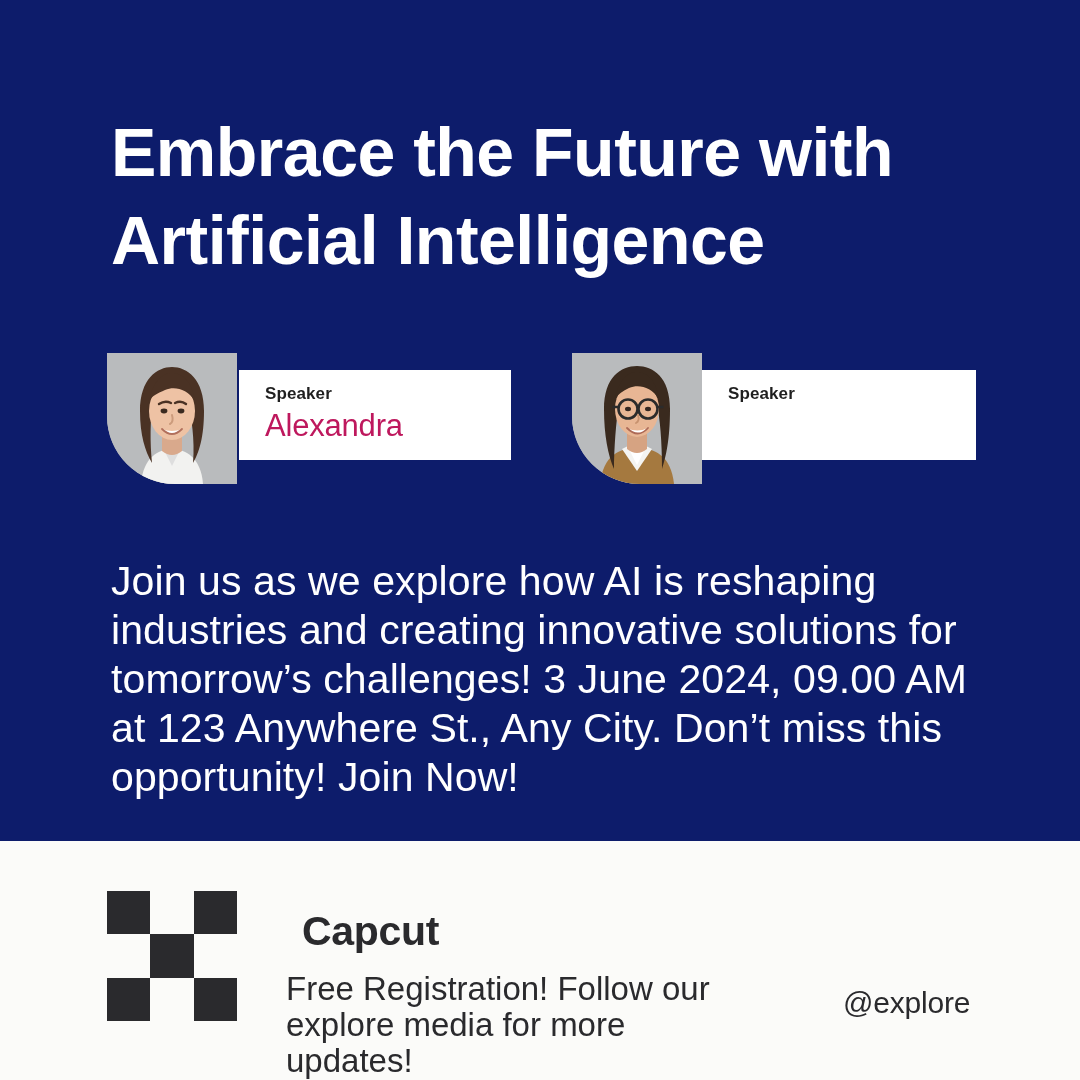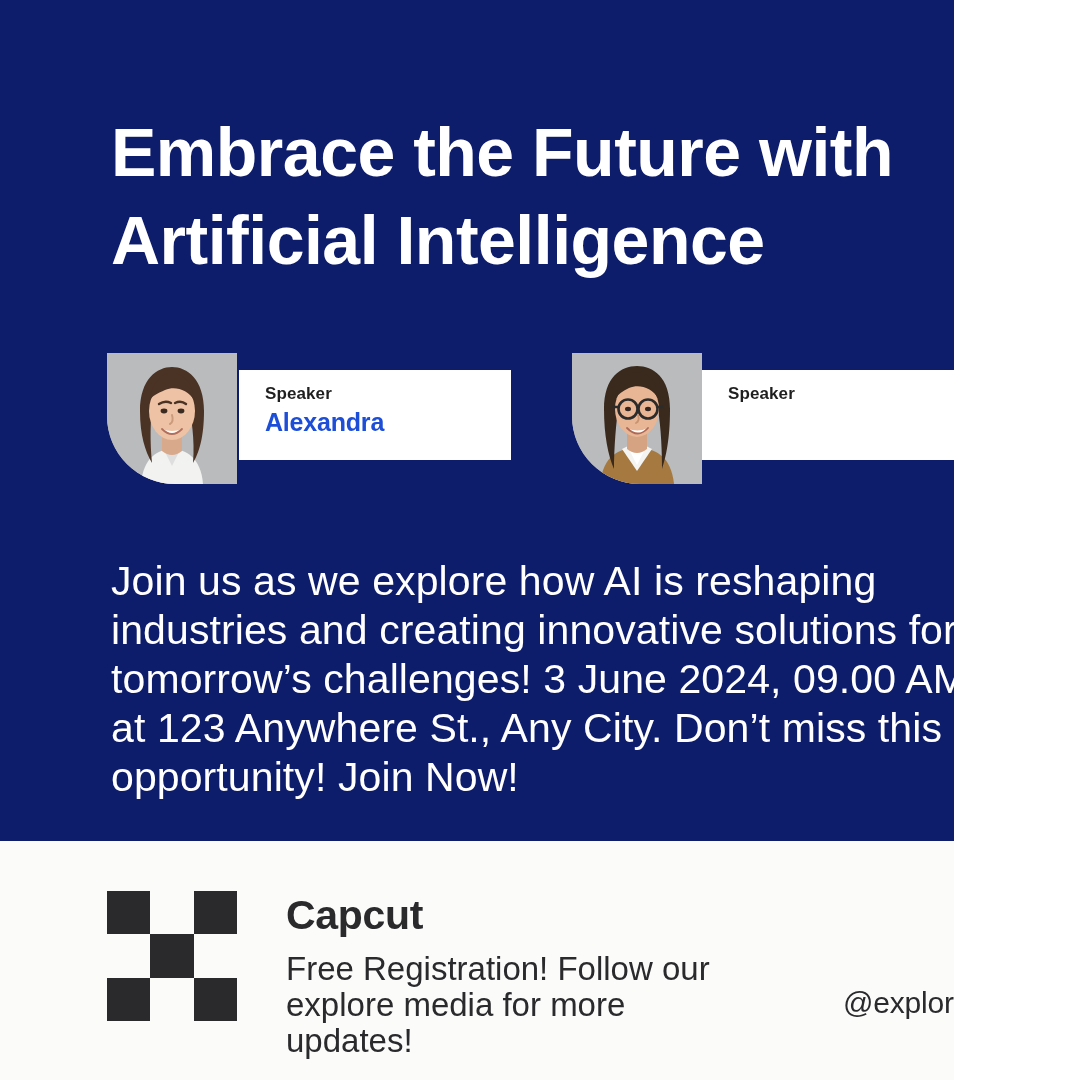--- a/index.html
+++ b/index.html
@@ -2,21 +2,21 @@
 <html><head>
 <meta charset="utf-8">
 <style>
   html, body {
     margin: 0;
     padding: 0;
     background: #ffffff;
   }
   .poster {
     position: relative;
-    width: 954px;
+    width: 1080px;
     height: 1080px;
     overflow: hidden;
     font-family: "Liberation Sans", "DejaVu Sans", sans-serif;
     background: #0d1c6b;
   }
 
   
   .hero {
     position: absolute;
     left: 0;
@@ -93,23 +93,23 @@
     display: block;
     color: #1f1f1f;
     font-size: 17px;
     font-weight: 600;
     letter-spacing: 0.1px;
     line-height: 1.2;
   }
   .speaker-name {
     display: block;
     margin-top: 3px;
-    color: #1d4ed8;
-    font-size: 25px;
-    font-weight: 700;
+    color: #be185d;
+    font-size: 31px;
+    font-weight: 400;
     letter-spacing: -0.2px;
     line-height: 1.25;
     white-space: nowrap;
   }
 
   
   .blurb {
     position: absolute;
     left: 111px;
     top: 557px;
@@ -144,21 +144,21 @@
   .logo-mark span { display: block; background: transparent; }
   .logo-mark span.on { background: #2a2a2d; }
 
   .brand-block {
     position: absolute;
     left: 286px;
     top: 892px;
     width: 470px;
   }
   .brand-name {
-    margin: 0;
+    margin: 16px;
     color: #2a2a2d;
     font-size: 41px;
     font-weight: 700;
     letter-spacing: -0.3px;
     line-height: 1.15;
   }
   .brand-sub {
     margin: 12px 0 0 0;
     color: #2a2a2d;
     font-size: 33px;

